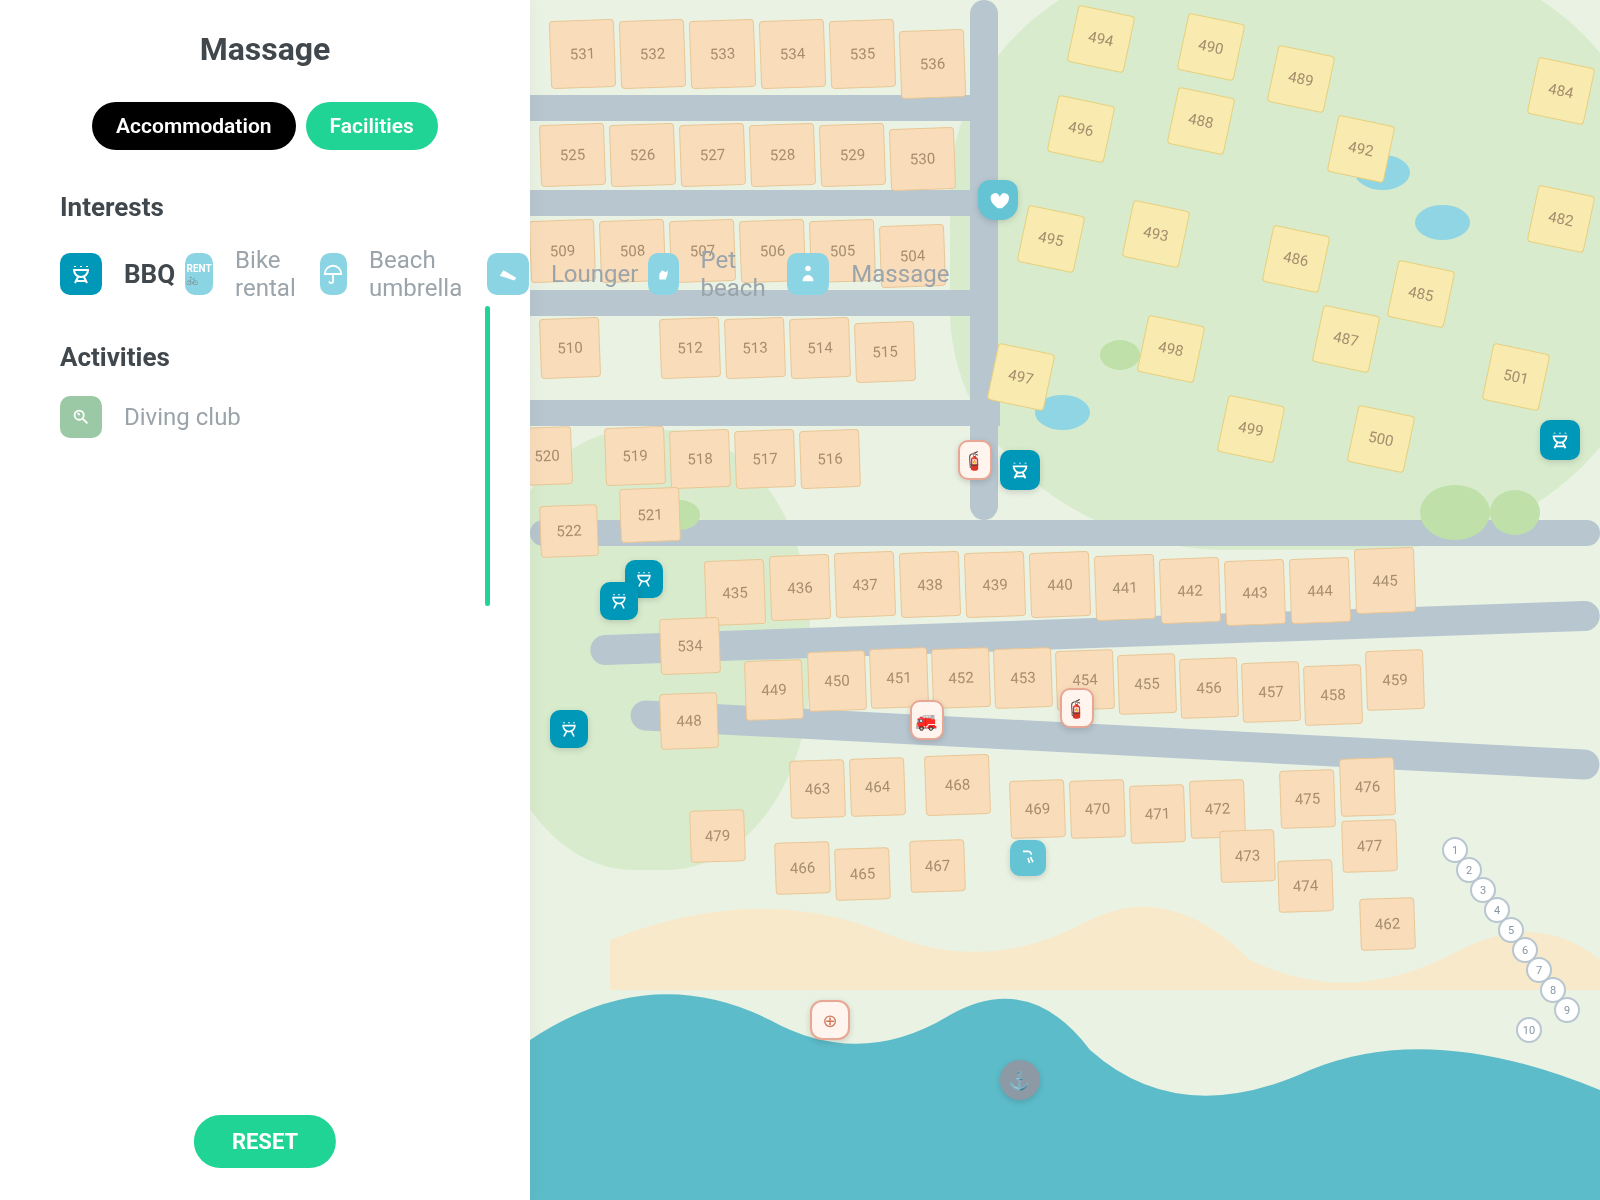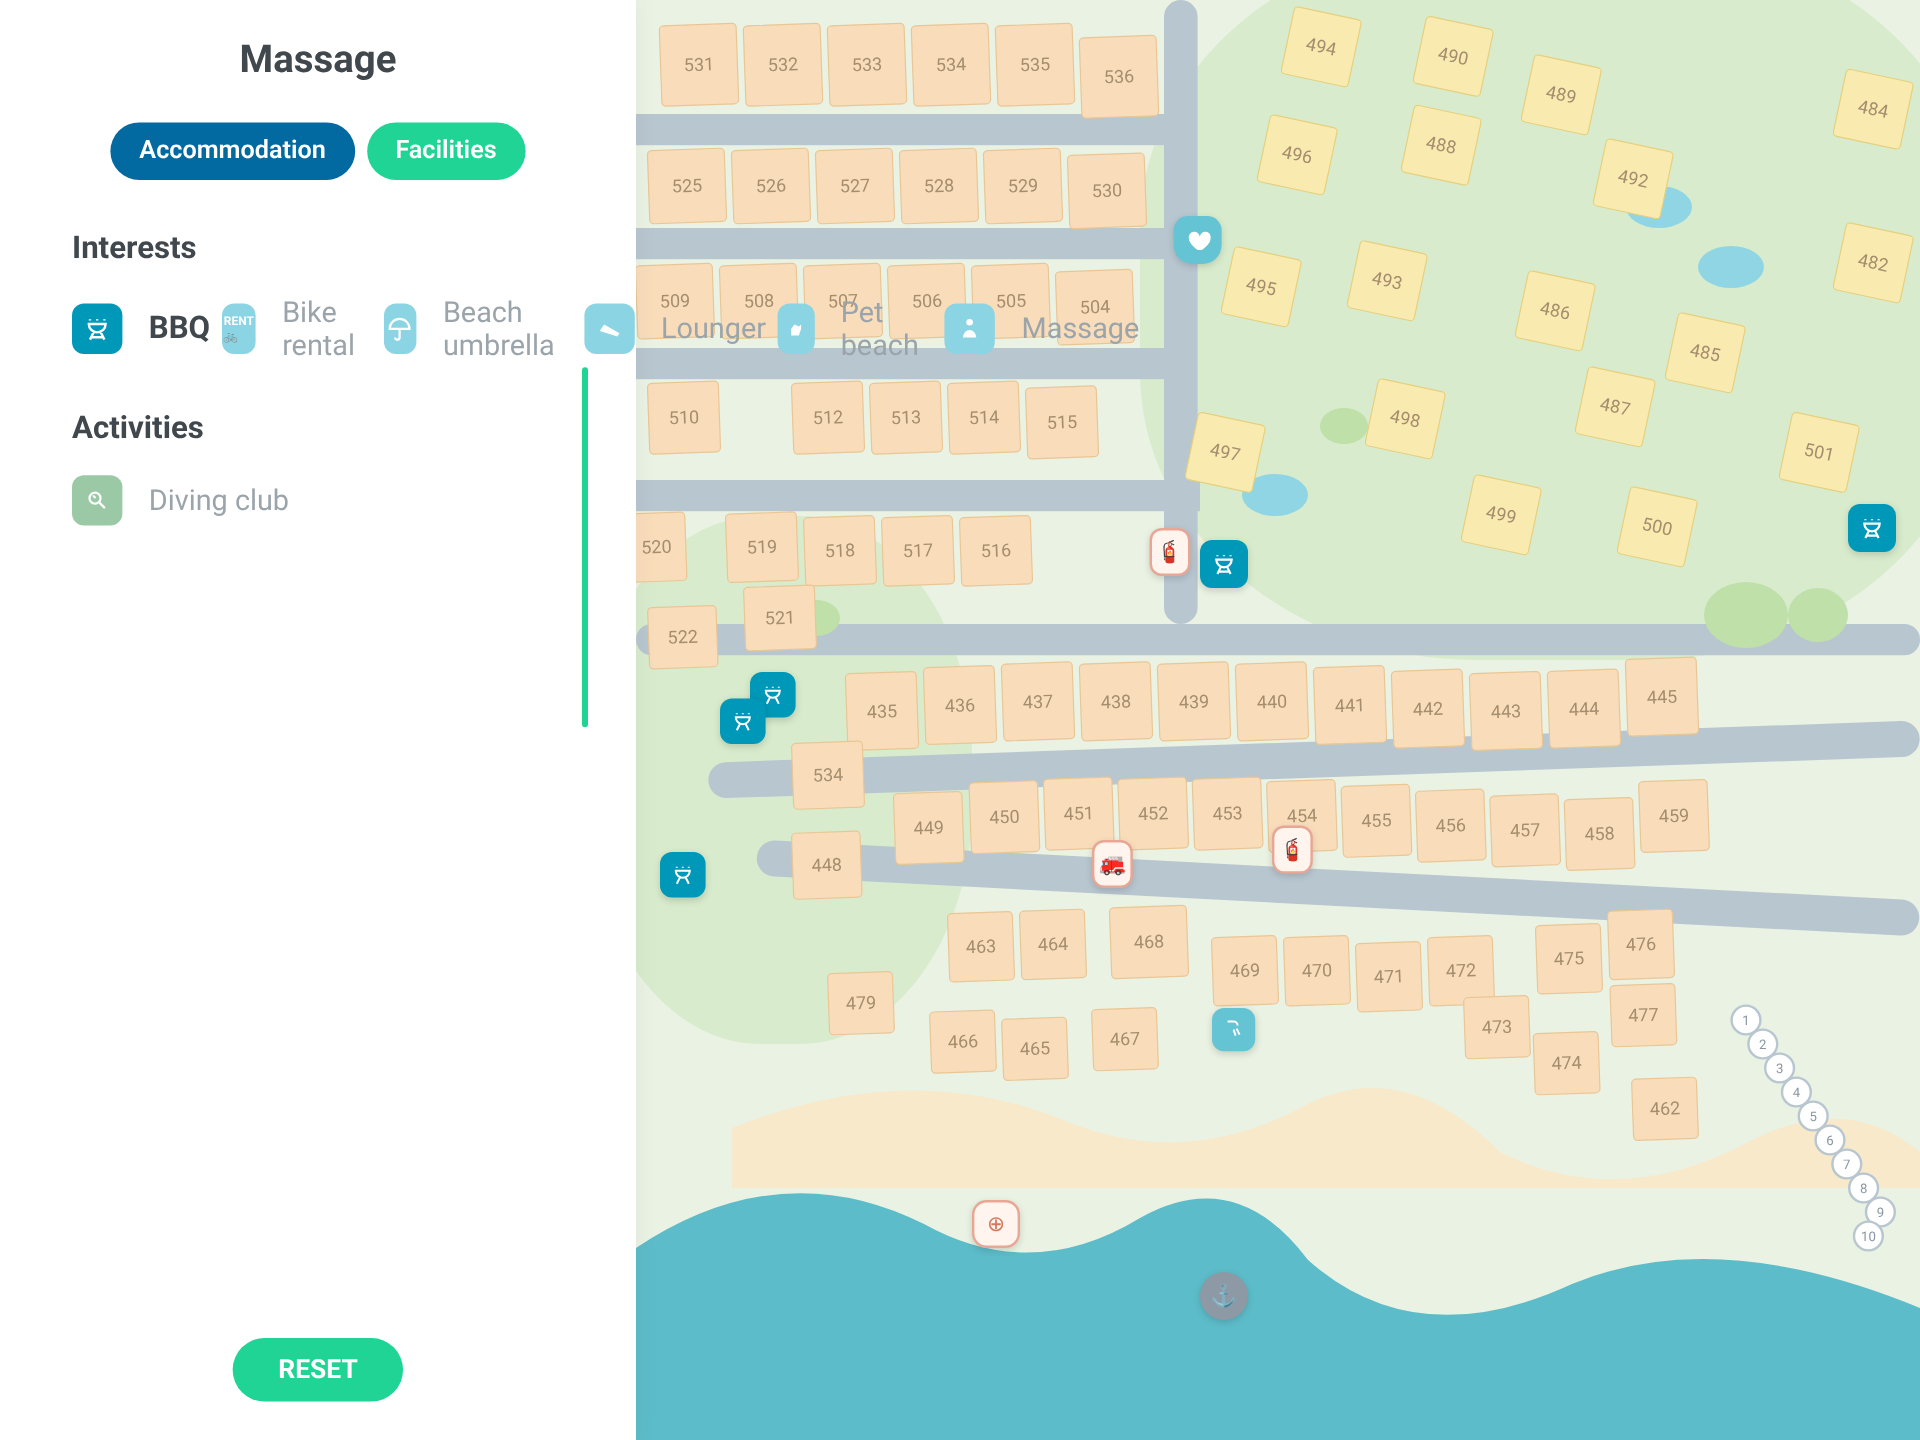--- a/index.html
+++ b/index.html
@@ -1,21 +1,21 @@
 <!DOCTYPE html>
 <html><head>
 <meta charset="utf-8">
 <style>
 *{box-sizing:border-box;margin:0;padding:0;font-family:-apple-system,BlinkMacSystemFont,"Segoe UI",Roboto,Helvetica,Arial,sans-serif}
 body{width:1600px;height:1200px;overflow:hidden;display:flex;background:#eef3ee;position:relative}
 .sidebar{width:530px;height:100%;background:#fff;padding:30px 60px;display:flex;flex-direction:column;position:relative;z-index:2;box-shadow:0 0 20px rgba(0,0,0,.05)}
 .sidebar-title{font-size:32px;font-weight:700;color:#40484d;text-align:center;margin-bottom:34px}
 .tabs{display:flex;gap:10px;justify-content:center;margin-bottom:42px}
 .tab{padding:12px 24px;border-radius:30px;font-size:21px;font-weight:600;cursor:pointer}
-.tab.inactive{background:#0369a1;color:#fff}
+.tab.inactive{background:#000000;color:#fff}
 .tab.active{background:#1fd494;color:#fff}
 .section-title{font-size:26px;font-weight:700;color:#40484d;margin-bottom:20px}
 .items{display:flex;flex-direction:row;gap:10px;position:relative}
 .item{display:flex;align-items:center;gap:22px;cursor:pointer;padding:4px 0}
 .item-icon{width:42px;height:42px;border-radius:10px;display:flex;align-items:center;justify-content:center;font-size:20px;color:#fff}
 .item-icon.light{background:#8ad4e3}
 .item-icon.selected{background:#0098b8}
 .item-icon.activity{background:#9cc9a5}
 .item-label{font-size:24px;color:#9aa4aa}
 .item.selected .item-label{color:#40484d;font-weight:700;font-size:26px}
@@ -310,17 +310,17 @@
       </div>
     <div class="urow" style="margin-left:84px">
         <div class="umbrella">7</div>
       </div>
     <div class="urow" style="margin-left:98px">
         <div class="umbrella">8</div>
       </div>
     <div class="urow" style="margin-left:112px">
         <div class="umbrella">9</div>
       </div>
-    <div class="urow" style="margin-left:102px">
+    <div class="urow" style="margin-left:74px">
         <div class="umbrella">10</div>
       </div>
   </div>
 </div>
 
 </body></html>

